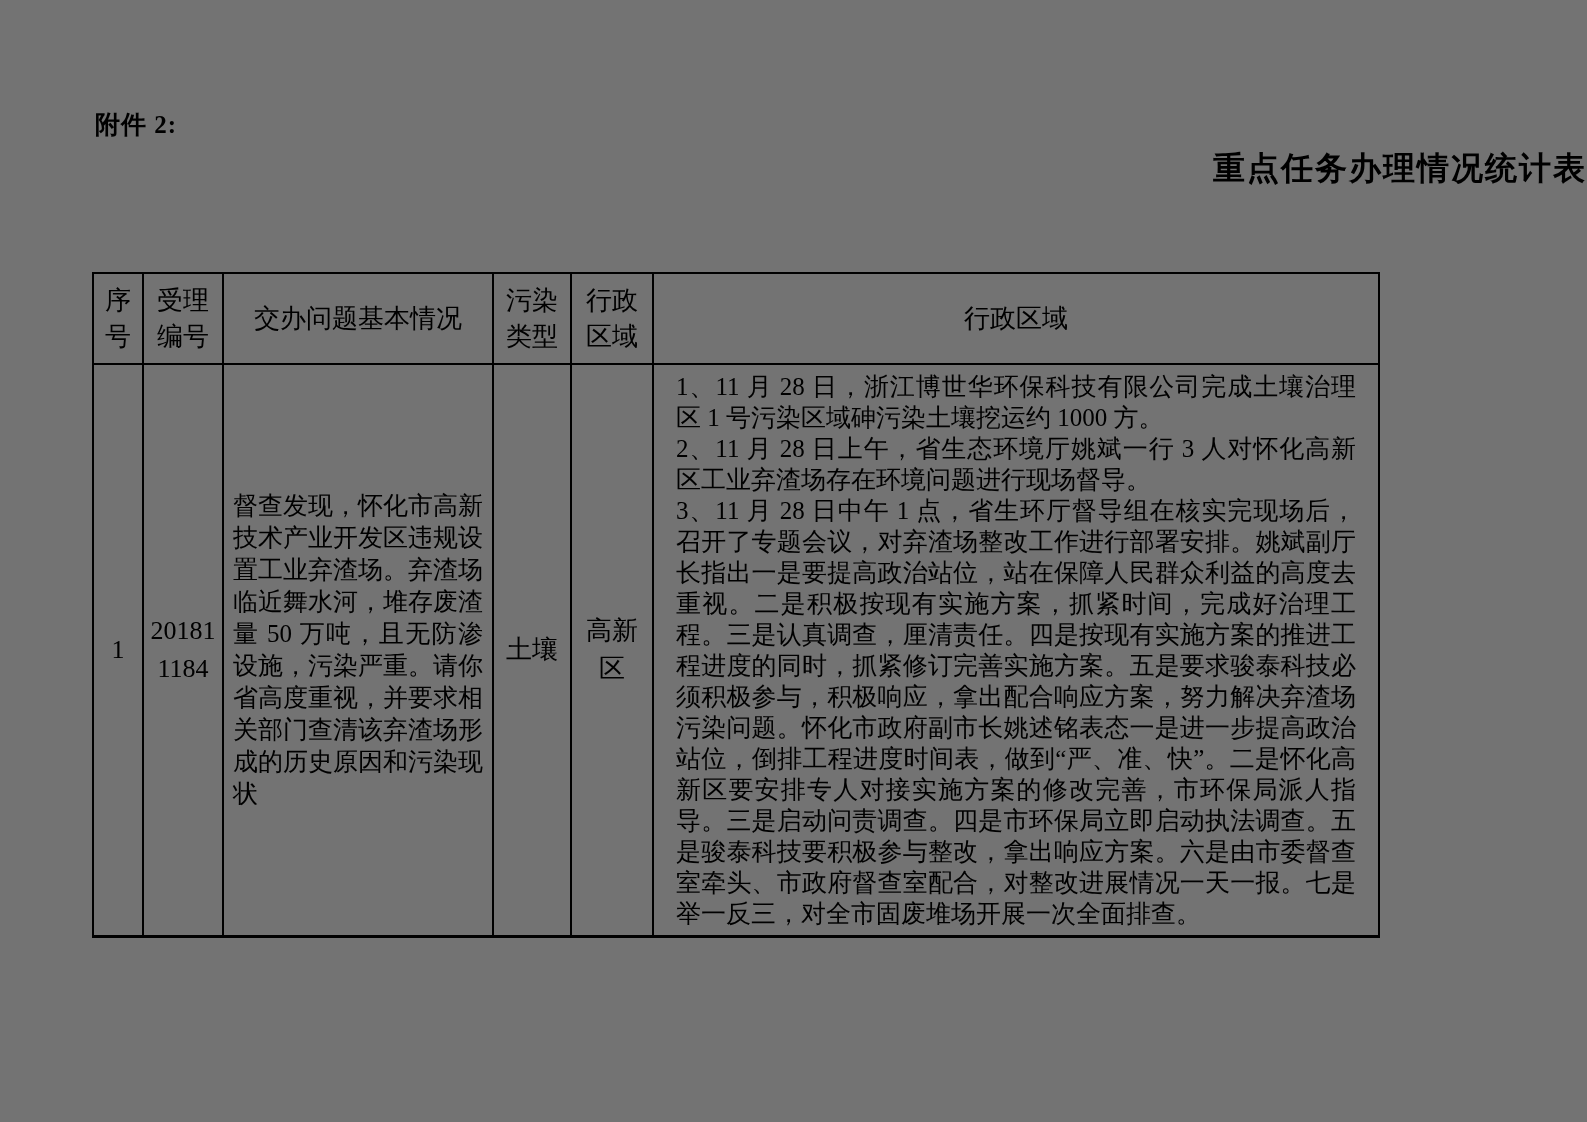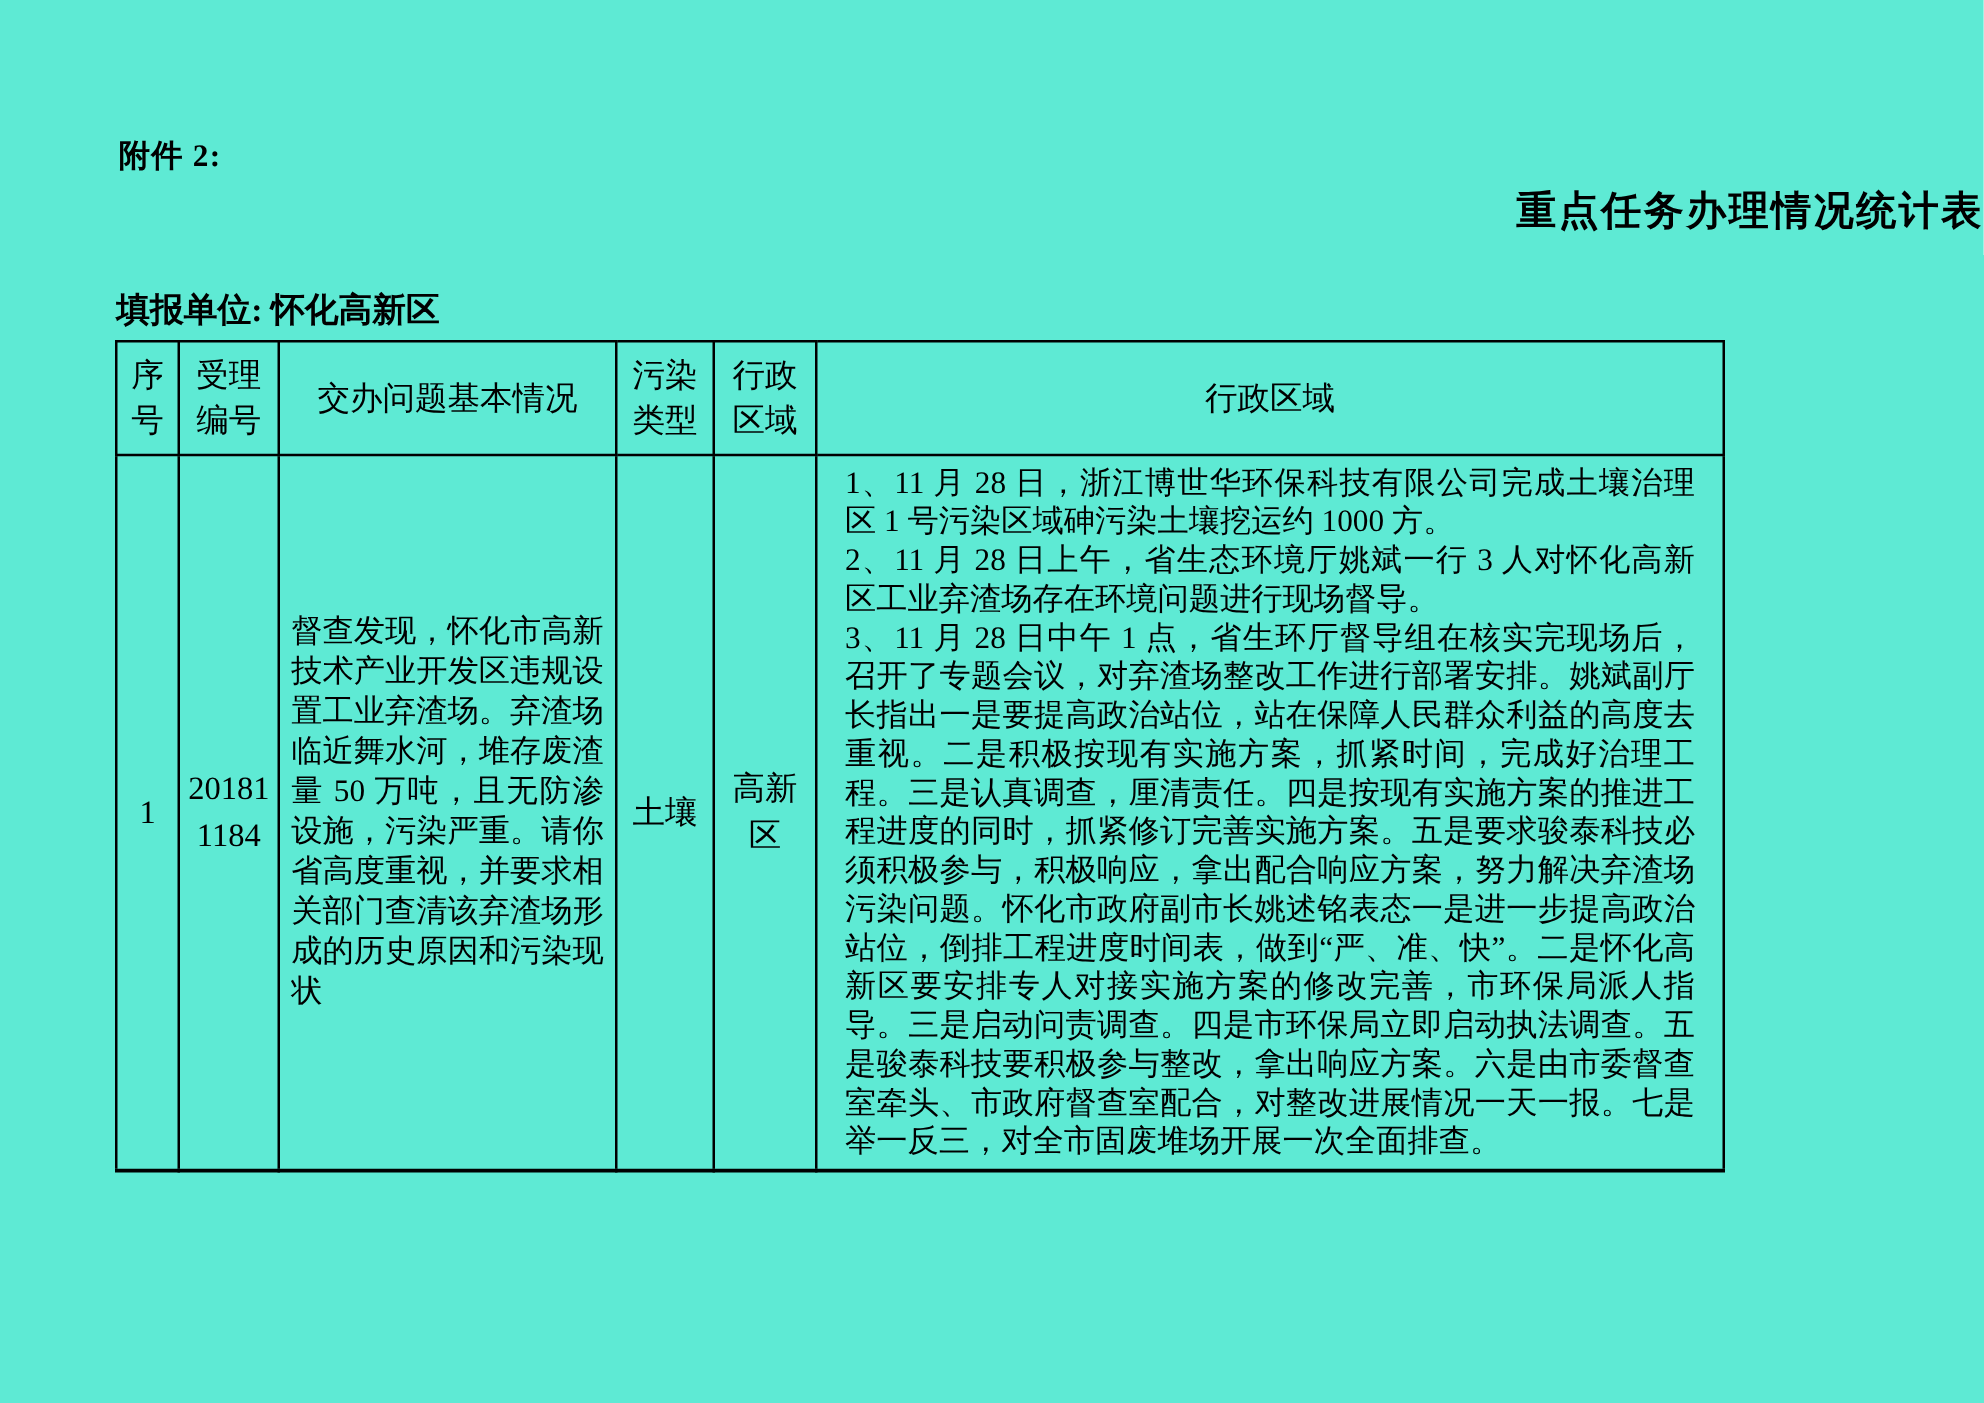--- a/index.html
+++ b/index.html
@@ -2,21 +2,21 @@
 <html><head>
 <meta charset="utf-8">
 <style>
   * { margin: 0; padding: 0; box-sizing: border-box; }
   html, body {
     width: 1587px; height: 1122px;
     background: #ffffff;
     color: #000000;
     font-family: "Liberation Serif", "DejaVu Serif", serif;
   }
-  .page { position: relative; width: 1587px; height: 1122px; background: #5eead4; overflow: hidden; }
+  .page { position: relative; width: 1587px; height: 1122px; background: #737373; overflow: hidden; }
 
   .attachment {
     position: absolute; left: 95px; top: 108px;
     font-size: 25px; font-weight: bold; letter-spacing: 1px;
   }
   .title {
     position: absolute; left: 0; right: 0; top: 147px;
     text-align: right; font-size: 32px; font-weight: bold; letter-spacing: 2px;
   }
   .meta {
@@ -54,21 +54,20 @@
 </head>
 <body>
 
 <div class="page">
 
   <div class="attachment">附件 2:</div>
 
   <div class="title">重点任务办理情况统计表</div>
 
   <div class="meta">
-    <div class="unit">填报单位: 怀化高新区</div>
   </div>
 
   <div class="table-wrap">
     <table class="grid">
       <colgroup>
         <col style="width:50px">
         <col style="width:80px">
         <col style="width:270px">
         <col style="width:78px">
         <col style="width:82px">

